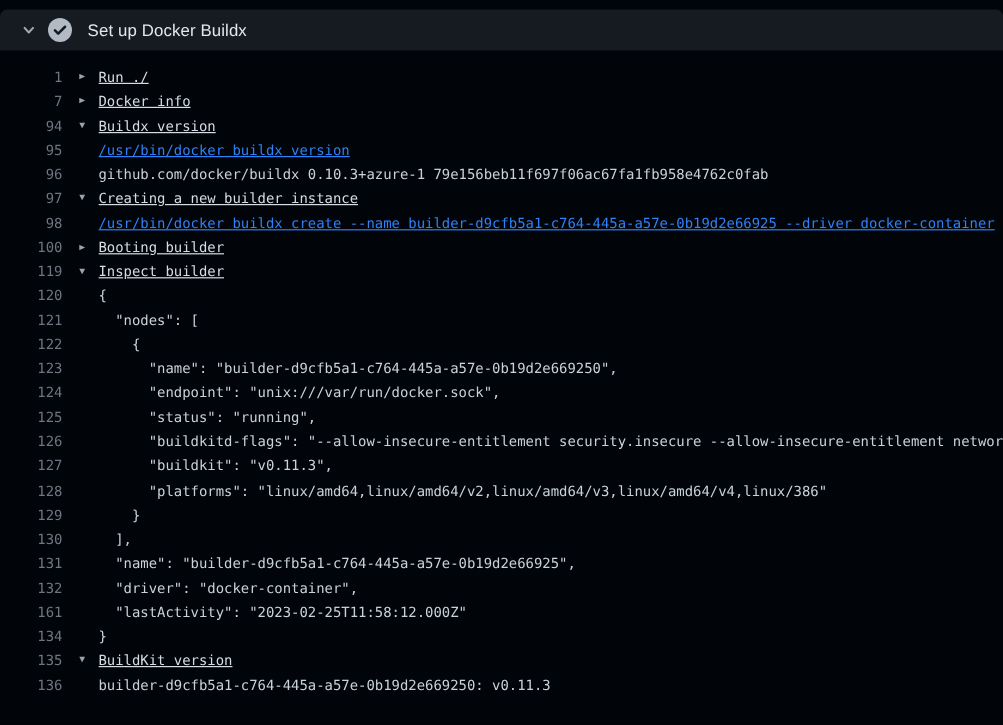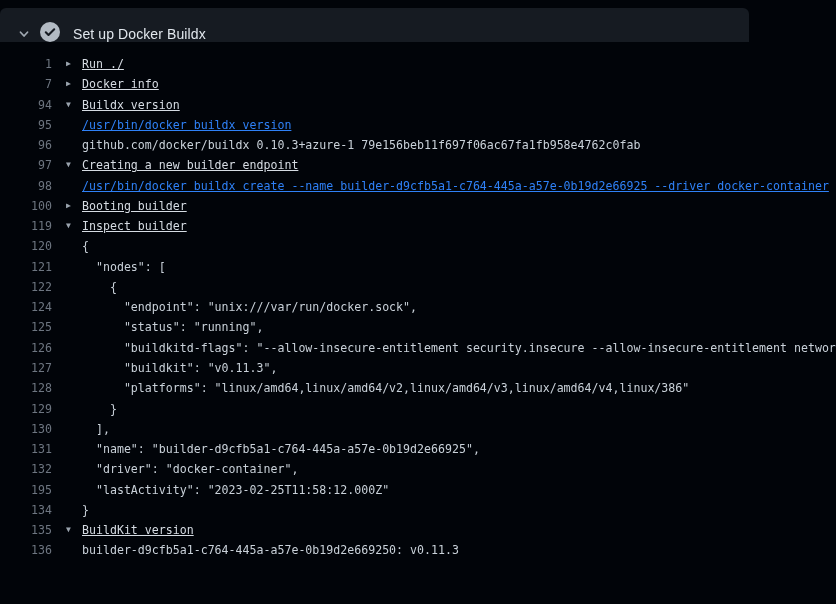--- a/index.html
+++ b/index.html
@@ -8,26 +8,26 @@
     width: 836px;
     height: 604px;
     background: #010409;
     overflow: hidden;
     font-family: "DejaVu Sans Mono", "Liberation Mono", monospace;
   }
   .step-header {
     position: absolute;
     top: 8px;
     left: 0;
-    width: 749px;
+    width: 836px;
     height: 34px;
     background: #161b22;
     border-radius: 6px 6px 0 0;
     display: flex;
-    align-items: flex-end;
+    align-items: center;
     font-family: "Liberation Sans", "DejaVu Sans", sans-serif;
   }
   .chev-btn {
     margin-left: 16px;
     width: 16px;
     height: 16px;
     display: flex;
     align-items: center;
     justify-content: center;
     cursor: pointer;
@@ -118,21 +118,21 @@
       <span class="text command">/usr/bin/docker buildx version</span>
     </div>
     <div class="row">
       <span class="ln">96</span>
       <span class="arrow-slot"></span>
       <span class="text plain">github.com/docker/buildx 0.10.3+azure-1 79e156beb11f697f06ac67fa1fb958e4762c0fab</span>
     </div>
     <div class="row group">
       <span class="ln">97</span>
       <span class="arrow-slot">▼</span>
-      <span class="text group">Creating a new builder endpoint</span>
+      <span class="text group">Creating a new builder instance</span>
     </div>
     <div class="row">
       <span class="ln">98</span>
       <span class="arrow-slot"></span>
       <span class="text command">/usr/bin/docker buildx create --name builder-d9cfb5a1-c764-445a-a57e-0b19d2e66925 --driver docker-container</span>
     </div>
     <div class="row group">
       <span class="ln">100</span>
       <span class="arrow-slot">▶</span>
       <span class="text group">Booting builder</span>
@@ -151,20 +151,25 @@
       <span class="ln">121</span>
       <span class="arrow-slot"></span>
       <span class="text plain">  "nodes": [</span>
     </div>
     <div class="row">
       <span class="ln">122</span>
       <span class="arrow-slot"></span>
       <span class="text plain">    {</span>
     </div>
     <div class="row">
+      <span class="ln">123</span>
+      <span class="arrow-slot"></span>
+      <span class="text plain">      "name": "builder-d9cfb5a1-c764-445a-a57e-0b19d2e669250",</span>
+    </div>
+    <div class="row">
       <span class="ln">124</span>
       <span class="arrow-slot"></span>
       <span class="text plain">      "endpoint": "unix:///var/run/docker.sock",</span>
     </div>
     <div class="row">
       <span class="ln">125</span>
       <span class="arrow-slot"></span>
       <span class="text plain">      "status": "running",</span>
     </div>
     <div class="row">
@@ -196,21 +201,21 @@
       <span class="ln">131</span>
       <span class="arrow-slot"></span>
       <span class="text plain">  "name": "builder-d9cfb5a1-c764-445a-a57e-0b19d2e66925",</span>
     </div>
     <div class="row">
       <span class="ln">132</span>
       <span class="arrow-slot"></span>
       <span class="text plain">  "driver": "docker-container",</span>
     </div>
     <div class="row">
-      <span class="ln">195</span>
+      <span class="ln">161</span>
       <span class="arrow-slot"></span>
       <span class="text plain">  "lastActivity": "2023-02-25T11:58:12.000Z"</span>
     </div>
     <div class="row">
       <span class="ln">134</span>
       <span class="arrow-slot"></span>
       <span class="text plain">}</span>
     </div>
     <div class="row group">
       <span class="ln">135</span>

